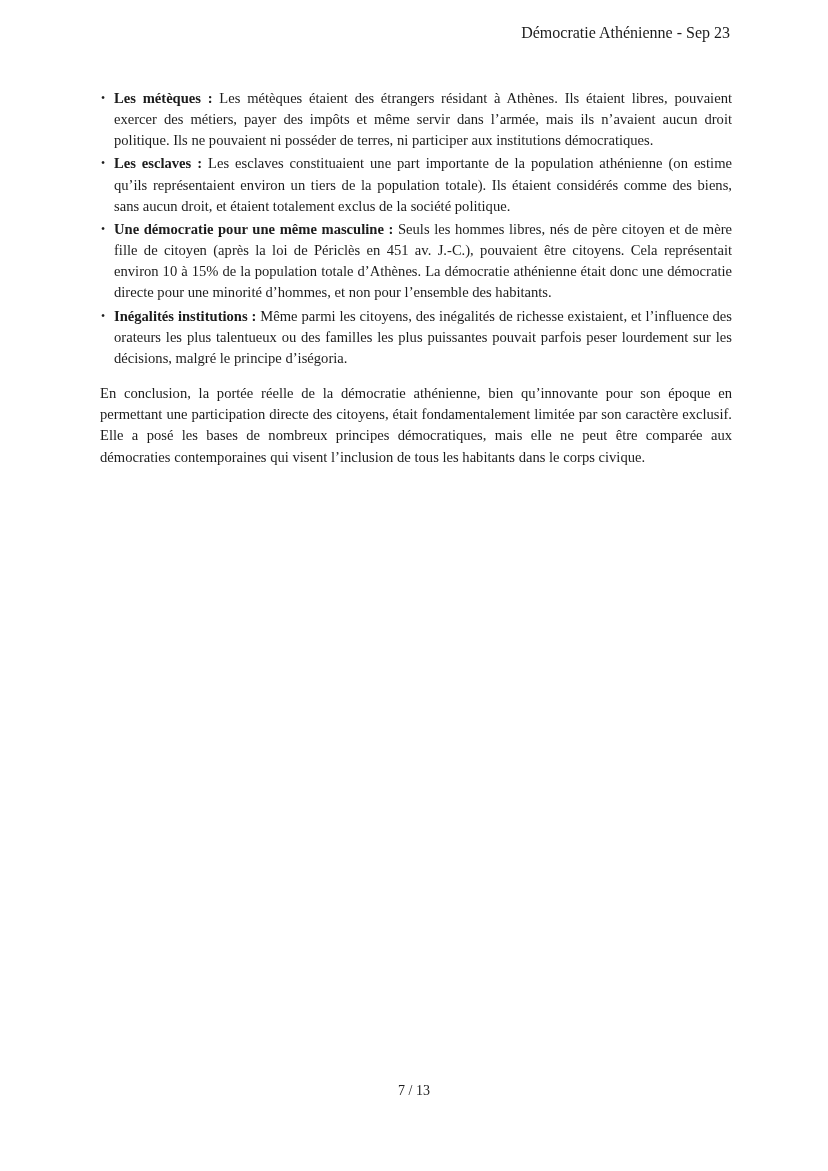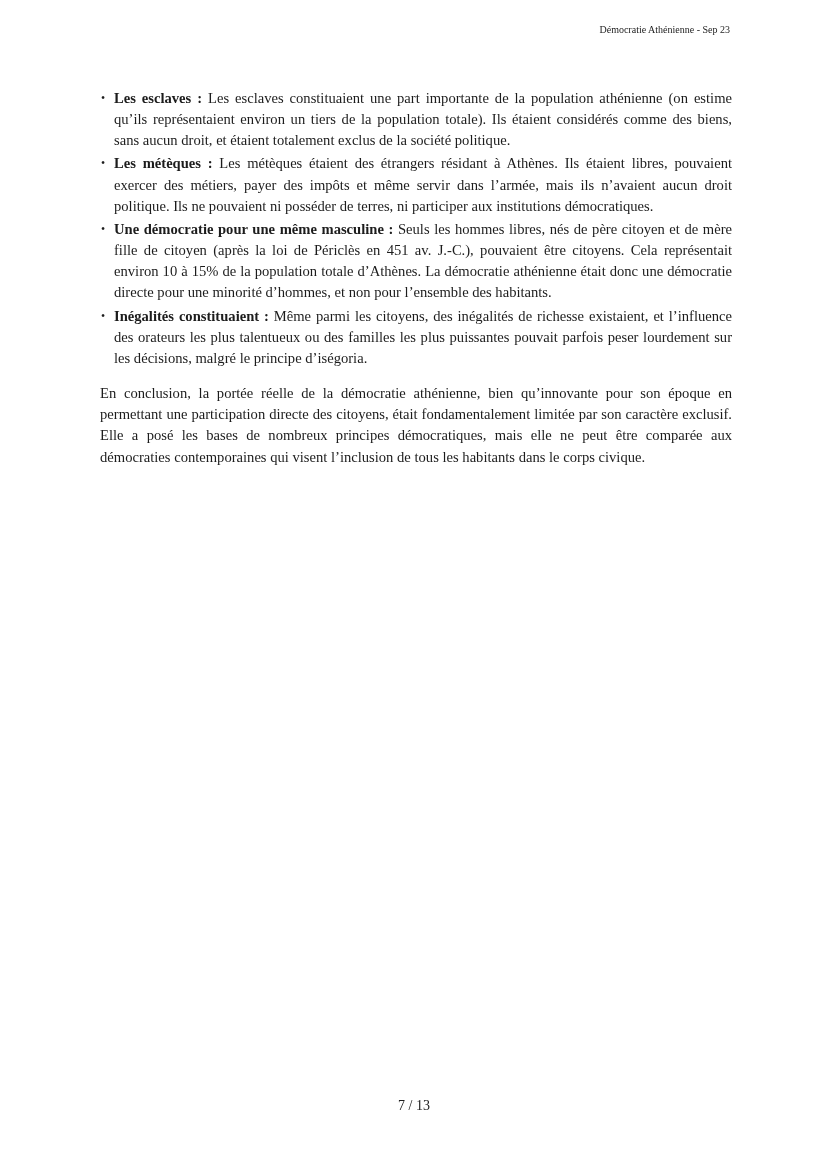--- a/index.html
+++ b/index.html
@@ -13,21 +13,21 @@
     height: 1171px;
     background: #ffffff;
     font-family: "Liberation Serif", "DejaVu Serif", serif;
     color: #1c1c1c;
     overflow: hidden;
   }
   .page-header {
     position: absolute;
     top: 24px;
     right: 98px;
-    font-size: 10px;
+    font-size: 16px;
     color: #1c1c1c;
   }
   .content {
     position: absolute;
     top: 88px;
     left: 100px;
     width: 632px;
     font-size: 14.6px;
     line-height: 1.45;
     text-align: justify;
@@ -53,58 +53,58 @@
   .subsection {
     margin: 57px 0 26px 0;
     padding-left: 14px;
   }
   .second-list { margin-top: 0; }
   .conclusion {
     margin-top: 14px;
   }
   .page-footer {
     position: absolute;
-    bottom: 57px;
+    bottom: 72px;
     left: 0;
     width: 100%;
     text-align: center;
     font-size: 14px;
     color: #1c1c1c;
   }
 </style>
 </head>
 <body>
 
 <div class="page">
 
   <div class="page-header">
     <span>Démocratie Athénienne - Sep 23</span>
   </div>
 
   <div class="content">
 
     <ul class="bullet-list">
       <li>
+        <span class="bold">Les métèques :</span>
+        <span>Les métèques étaient des étrangers résidant à Athènes. Ils étaient libres, pouvaient exercer des métiers, payer des impôts et même servir dans l’armée, mais ils n’avaient aucun droit politique. Ils ne pouvaient ni posséder de terres, ni participer aux institutions démocratiques.</span>
+      </li>
+      <li>
         <span class="bold">Les esclaves :</span>
         <span>Les esclaves constituaient une part importante de la population athénienne (on estime qu’ils représentaient environ un tiers de la population totale). Ils étaient considérés comme des biens, sans aucun droit, et étaient totalement exclus de la société politique.</span>
-      </li>
-      <li>
-        <span class="bold">Les métèques :</span>
-        <span>Les métèques étaient des étrangers résidant à Athènes. Ils étaient libres, pouvaient exercer des métiers, payer des impôts et même servir dans l’armée, mais ils n’avaient aucun droit politique. Ils ne pouvaient ni posséder de terres, ni participer aux institutions démocratiques.</span>
       </li>
     </ul>
 
 
     <ul class="bullet-list second-list">
       <li>
         <span class="bold">Une démocratie pour une même masculine :</span>
         <span>Seuls les hommes libres, nés de père citoyen et de mère fille de citoyen (après la loi de Périclès en 451 av. J.-C.), pouvaient être citoyens. Cela représentait environ 10 à 15% de la population totale d’Athènes. La démocratie athénienne était donc une démocratie directe pour une minorité d’hommes, et non pour l’ensemble des habitants.</span>
       </li>
       <li>
-        <span class="bold">Inégalités constituaient :</span>
+        <span class="bold">Inégalités institutions :</span>
         <span>Même parmi les citoyens, des inégalités de richesse existaient, et l’influence des orateurs les plus talentueux ou des familles les plus puissantes pouvait parfois peser lourdement sur les décisions, malgré le principe d’iségoria.</span>
       </li>
     </ul>
 
     <p class="conclusion">En conclusion, la portée réelle de la démocratie athénienne, bien qu’innovante pour son époque en permettant une participation directe des citoyens, était fondamentalement limitée par son caractère exclusif. Elle a posé les bases de nombreux principes démocratiques, mais elle ne peut être comparée aux démocraties contemporaines qui visent l’inclusion de tous les habitants dans le corps civique.</p>
 
   </div>
 
   <div class="page-footer">
     <span>7 / 13</span>

